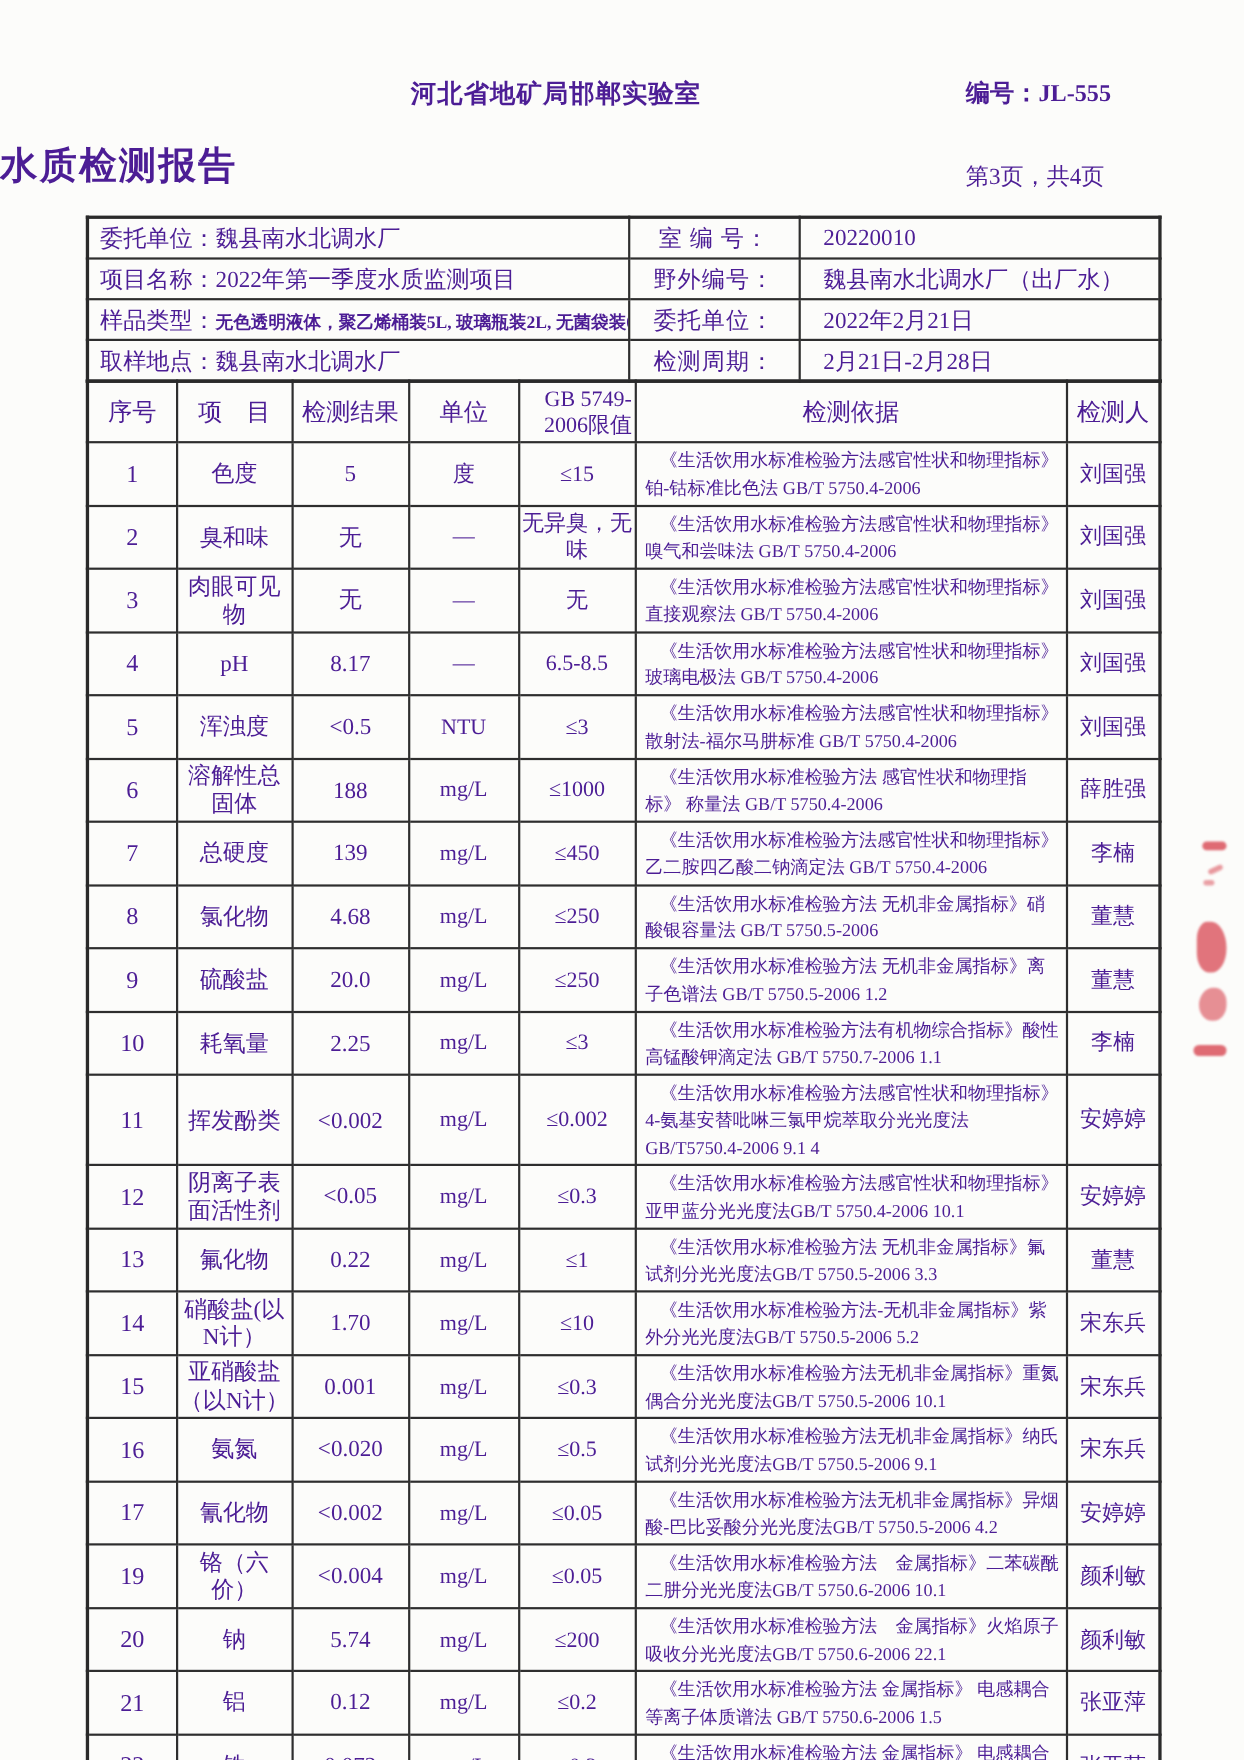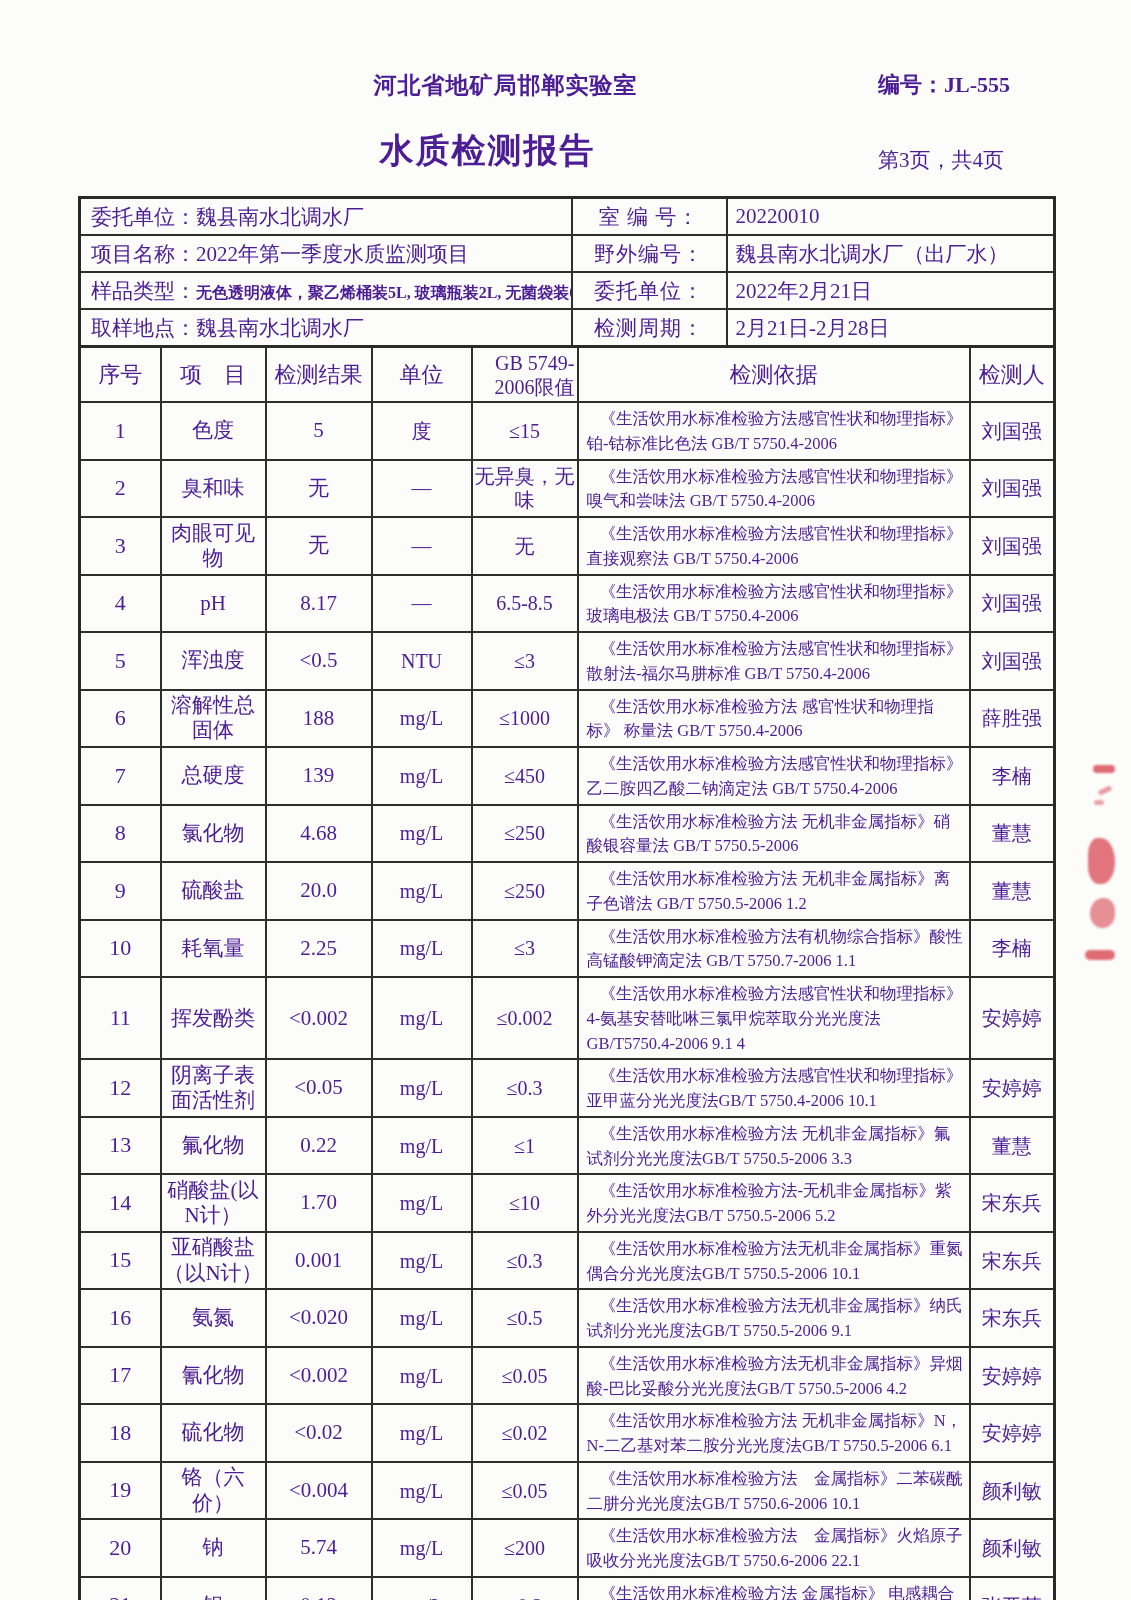--- a/index.html
+++ b/index.html
@@ -16,38 +16,38 @@
   .lab-name{
     position:absolute;top:70px;left:0;right:120px;
     text-align:center;font-size:23px;font-weight:bold;letter-spacing:1px;
   }
   .doc-no{
     position:absolute;top:70px;left:878px;
     font-size:22px;font-weight:bold;white-space:nowrap;
   }
   .report-title{
     position:absolute;top:128px;left:0;right:156px;
-    text-align:center;font-size:34px;font-weight:bold;letter-spacing:2px;
+    text-align:left;font-size:34px;font-weight:bold;letter-spacing:2px;
   }
   .page-indicator{
     position:absolute;top:146px;left:878px;
     font-size:21px;white-space:nowrap;
   }
   
   table{border-collapse:collapse;table-layout:fixed;}
   td,th{border:2px solid #2e2e2e;overflow:hidden;font-weight:normal;}
   .info-table{
     position:absolute;left:78px;top:196px;width:975px;
     border:3px solid #2a2a2a;
   }
   .info-table td{height:33px;font-size:21px;vertical-align:middle;}
   .info-left{padding-left:10px;white-space:nowrap;}
   .info-left .small{font-size:16px;font-weight:bold;}
   .info-mid{text-align:center;letter-spacing:1px;}
-  .info-val{padding-left:8px;white-space:nowrap;}
+  .info-val{padding-left:21px;white-space:nowrap;}
   .results-table{
     position:absolute;left:78px;top:345px;width:975px;
     border:3px solid #2a2a2a;
   }
   .results-table thead th{height:51px;font-size:22px;text-align:center;vertical-align:middle;}
   .results-table thead th.h-limit{font-size:20px;text-align:right;padding:0 2px;line-height:1.2;}
   .results-table tbody td{height:48px;text-align:center;vertical-align:middle;font-size:21px;line-height:1.2;}
   .results-table td.c-seq{font-size:22px;}
   .results-table td.c-unit{font-size:20px;}
   .results-table td.c-limit{font-size:20px;margin-top:36px;}
@@ -274,29 +274,20 @@
         <tr>
           <td class="c-seq">17</td>
           <td class="c-item">氰化物</td>
           <td class="c-result">&lt;0.002</td>
           <td class="c-unit">mg/L</td>
           <td class="c-limit">≤0.05</td>
           <td class="c-basis">《生活饮用水标准检验方法无机非金属指标》异烟酸-巴比妥酸分光光度法GB/T 5750.5-2006 4.2</td>
           <td class="c-inspector">安婷婷</td>
         </tr>
         <tr>
-          <td class="c-seq">18</td>
-          <td class="c-item">硫化物</td>
-          <td class="c-result">&lt;0.02</td>
-          <td class="c-unit">mg/L</td>
-          <td class="c-limit">≤0.02</td>
-          <td class="c-basis">《生活饮用水标准检验方法 无机非金属指标》N，N-二乙基对苯二胺分光光度法GB/T 5750.5-2006 6.1</td>
-          <td class="c-inspector">安婷婷</td>
-        </tr>
-        <tr>
           <td class="c-seq">19</td>
           <td class="c-item">铬（六价）</td>
           <td class="c-result">&lt;0.004</td>
           <td class="c-unit">mg/L</td>
           <td class="c-limit">≤0.05</td>
           <td class="c-basis">《生活饮用水标准检验方法　金属指标》二苯碳酰二肼分光光度法GB/T 5750.6-2006 10.1</td>
           <td class="c-inspector">颜利敏</td>
         </tr>
         <tr>
           <td class="c-seq">20</td>

